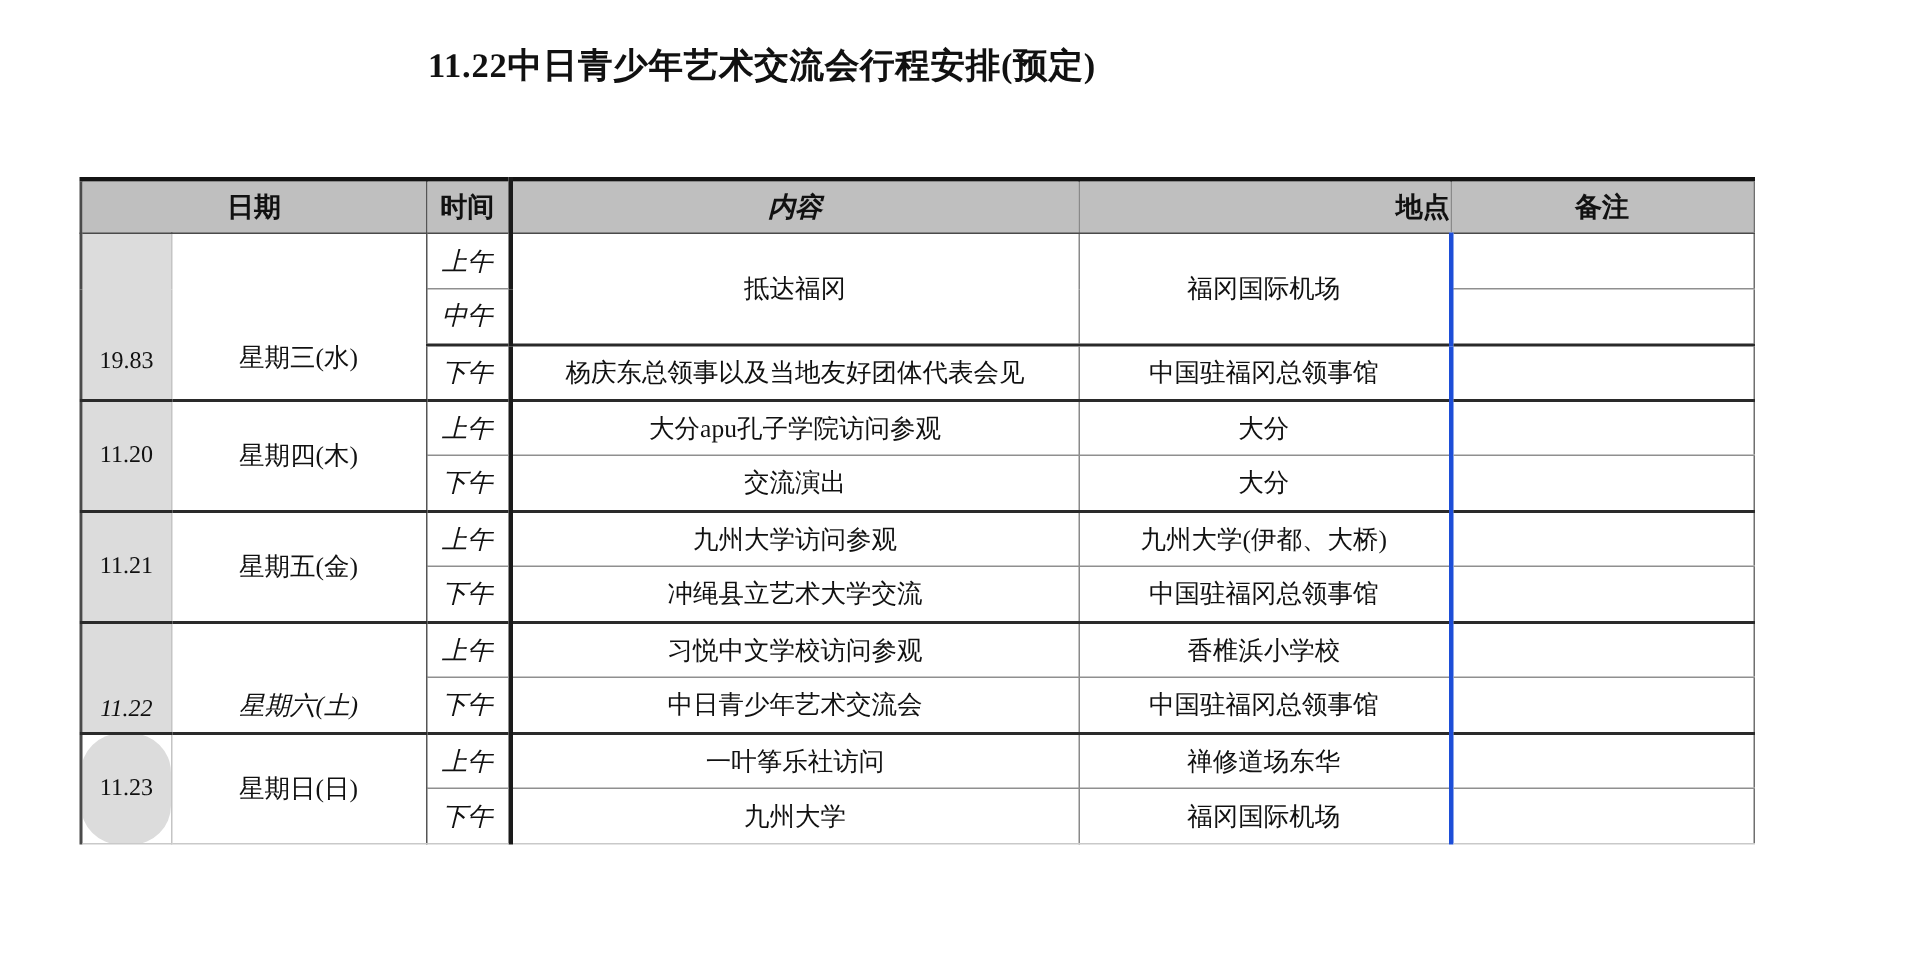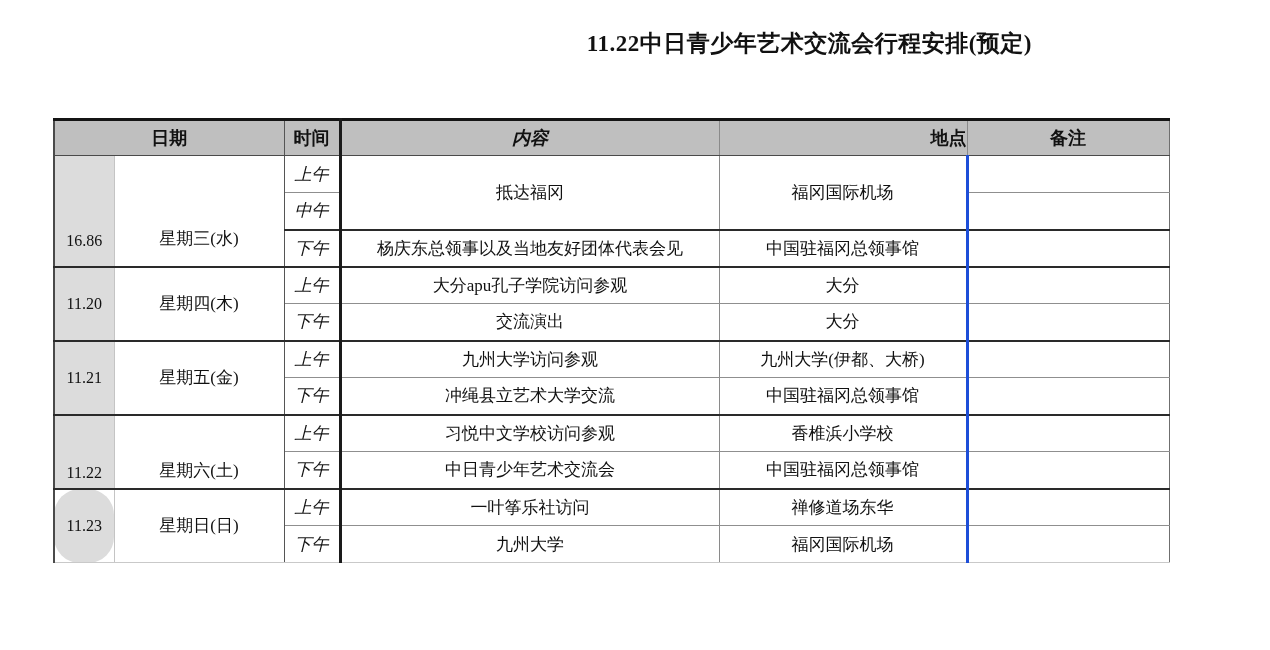--- a/index.html
+++ b/index.html
@@ -6,22 +6,22 @@
     margin: 0; padding: 0;
     width: 1270px; height: 650px;
     background: #ffffff;
     overflow: hidden;
     position: relative;
     font-family: "Liberation Serif", "DejaVu Serif", serif;
     color: #111;
   }
   .title {
     position: absolute;
-    top: 28px; left: 16px; width: 1016px;
-    text-align: right;
+    top: 28px; left: 0; width: 1016px;
+    text-align: center;
     font-size: 23px;
     font-weight: 700;
     letter-spacing: 0.5px;
   }
   table.schedule {
     position: absolute;
     left: 53px; top: 118px;
     width: 1115px;
     border-collapse: collapse;
     table-layout: fixed;
@@ -61,21 +61,21 @@
   .c-time  { border-right: 3px solid #1a1a1a; font-style: italic; }
   .c-cont  { border-right: 1px solid #8a8a8a; }
   .c-place { border-right: 3px solid #1d4ed8; }
   .c-note  { }
 
   .bb-strong { border-bottom: 2px solid #2a2a2a; }
   .bb-light  { border-bottom: 1px solid #8f8f8f; }
   .bb-end    { border-bottom: 1px solid #c9c9c9; border-radius: 26px; }
 
   .va-low  { vertical-align: bottom; padding-bottom: 16px; }
-  .va-low2 { vertical-align: bottom; padding-bottom: 6px; }
+  .va-low2 { vertical-align: bottom; padding-bottom: 6px; font-style: italic; }
 </style>
 </head>
 <body>
 
 <div class="title">11.22中日青少年艺术交流会行程安排(预定)</div>
 
 <table class="schedule">
   <colgroup>
     <col style="width:60px">
     <col style="width:170px">
@@ -88,21 +88,21 @@
     <tr>
       <th colspan="2" class="h-date">日期</th>
       <th class="h-time">时间</th>
       <th class="h-cont">内容</th>
       <th class="h-place">地点</th>
       <th class="h-note">备注</th>
     </tr>
   </thead>
   <tbody>
       <tr>
-        <td class="c-date bb-strong va-low" rowspan="3">16.86</td>
+        <td class="c-date bb-strong va-low" rowspan="3">19.83</td>
         <td class="c-week bb-strong va-low" rowspan="3">星期三(水)</td>
         <td class="c-time bb-light">上午</td>
         <td class="c-cont bb-strong" rowspan="2">抵达福冈</td>
         <td class="c-place bb-strong" rowspan="2">福冈国际机场</td>
         <td class="c-note bb-light"></td>
       </tr>
       <tr>
         <td class="c-time bb-strong">中午</td>
         <td class="c-note bb-strong"></td>
       </tr>

